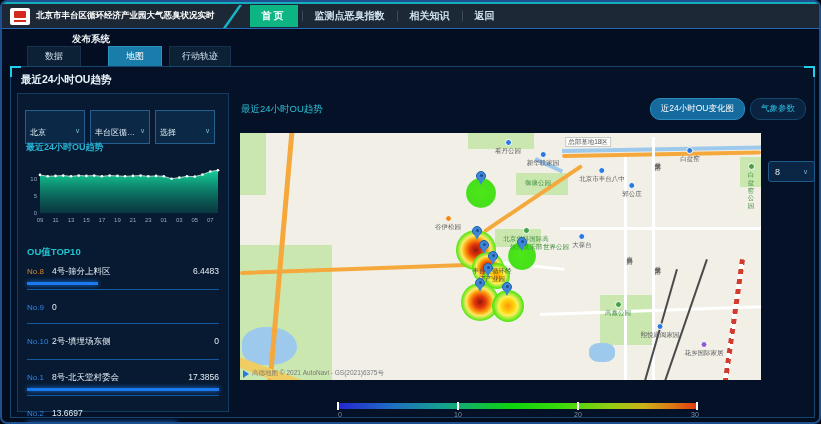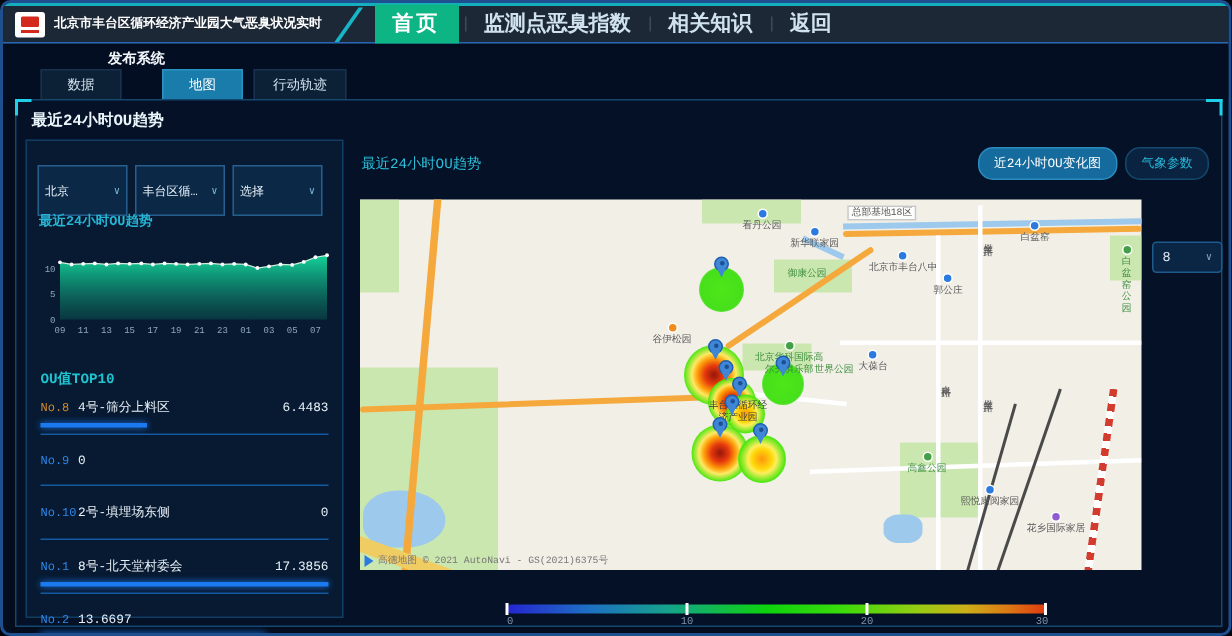--- a/index.html
+++ b/index.html
@@ -1,47 +1,47 @@
 <!DOCTYPE html>
 <html><head>
 <meta charset="utf-8">
 <style>
   html,body{margin:0;padding:0;background:#02060f;}
-  .app{position:relative;width:821px;height:424px;background:#030d1d;font-family:Liberation Mono, monospace;overflow:hidden;border:2px solid #1e4f8f;border-radius:7px;box-sizing:border-box;}
+  .app{position:relative;width:821px;height:424px;background:#030d1d;font-family:Liberation Sans, sans-serif;overflow:hidden;border:2px solid #1e4f8f;border-radius:7px;box-sizing:border-box;}
 
   
   .topbar{position:absolute;left:0;top:0;width:100%;height:27px;background:#1d2836;border-top:2px solid #14aebe;border-bottom:1px solid #2566b8;display:flex;align-items:center;box-sizing:border-box;}
   .brand{display:flex;align-items:center;gap:6px;padding-left:8px;}
   .logo{width:20px;height:17px;background:#fff;border-radius:2px;position:relative;flex:none;}
   .logo-a{position:absolute;left:4px;top:3px;width:12px;height:7px;background:#d42a1e;border-radius:1px;}
   .logo-b{position:absolute;left:4px;top:12px;width:12px;height:2px;background:#d42a1e;}
   .app-title{color:#fff;font-size:8.5px;font-weight:bold;white-space:nowrap;}
   .wedge{width:10px;height:23px;border-left:3px solid #17b5c6;transform:skewX(-35deg);margin-left:16px;}
   .topnav{display:flex;align-items:center;height:100%;margin-left:6px;}
-  .nav-item{color:#cfe2ee;font-size:14px;font-weight:bold;padding:0 12px;cursor:pointer;white-space:nowrap;}
+  .nav-item{color:#cfe2ee;font-size:10px;font-weight:bold;padding:0 12px;cursor:pointer;white-space:nowrap;}
   .nav-item.active{background:#0db584;color:#fff;padding:4px 12px;margin-right:4px;letter-spacing:2px;}
   .nav-sep{width:1px;height:10px;background:#3b4c5e;}
 
   
   .subheader{position:absolute;top:29px;left:0;width:100%;height:35px;background:#040e22;}
   .sys-label{position:absolute;left:70px;top:2px;color:#f2f6fa;font-size:9.5px;font-weight:bold;}
   .tabs{position:absolute;left:25px;top:15px;display:flex;gap:7px;}
   .tab{min-width:54px;padding:3px 12px;text-align:center;font-size:9px;color:#cfe2ee;background:#0c2036;border:1px solid #16324e;cursor:pointer;box-sizing:border-box;}
   .tab.active{background:#1a7cab;color:#fff;border-color:#2a93c2;margin-left:20px;}
 
   
   .main-panel{position:absolute;left:8px;top:64px;width:805px;height:352px;background:#041126;border:1px solid #14466e;box-sizing:border-box;}
   .main-panel::before{content:"";position:absolute;left:-1px;top:-1px;width:9px;height:9px;border-left:2px solid #1fd0e8;border-top:2px solid #1fd0e8;}
   .main-panel::after{content:"";position:absolute;right:-1px;top:-1px;width:9px;height:9px;border-right:2px solid #1fd0e8;border-top:2px solid #1fd0e8;}
   .panel-title{position:absolute;left:10px;top:6px;color:#eaf4fb;font-size:10.5px;font-weight:bold;}
 
   
   .sidebar{position:absolute;left:6px;top:26px;width:212px;height:319px;background:#071a31;border:1px solid #123d63;box-sizing:border-box;}
   .filters{position:absolute;left:7px;top:16px;display:flex;gap:5px;}
-  .filter{width:60px;height:17px;background:#0b2947;border:1px solid #265f8e;color:#e8f2fa;font-size:8px;display:flex;align-items:center;justify-content:space-between;padding:16px 4px;box-sizing:border-box;cursor:pointer;}
+  .filter{width:60px;height:17px;background:#0b2947;border:1px solid #265f8e;color:#e8f2fa;font-size:8px;display:flex;align-items:flex-start;justify-content:space-between;padding:16px 4px;box-sizing:border-box;cursor:pointer;}
   .filter .val{overflow:hidden;text-overflow:ellipsis;white-space:nowrap;}
   .filter .chev{color:#79b8d8;font-size:7px;flex:none;margin-left:2px;}
   .chart-label{position:absolute;left:8px;top:47px;color:#26b3d4;font-size:9px;font-weight:bold;}
   .chart{position:absolute;left:4px;top:60px;width:202px;height:72px;}
   .toplist{position:absolute;left:9px;top:152px;right:9px;}
   .toplist-title{color:#1fc3cf;font-size:9.5px;font-weight:bold;margin-bottom:7px;}
   .tl-item{margin-bottom:12px;}
   .tl-row{display:flex;font-size:8.5px;color:#e6eef6;align-items:baseline;}
   .tl-rank{width:25px;color:#2e86e8;font-size:8px;flex:none;}
   .tl-rank.hl{color:#d08a2d;}

